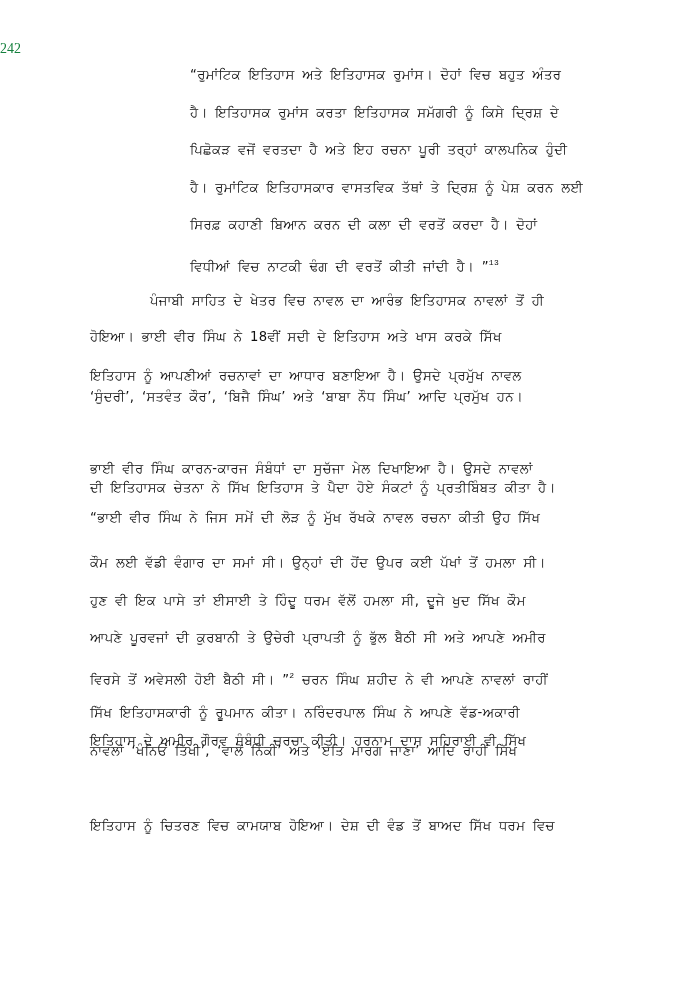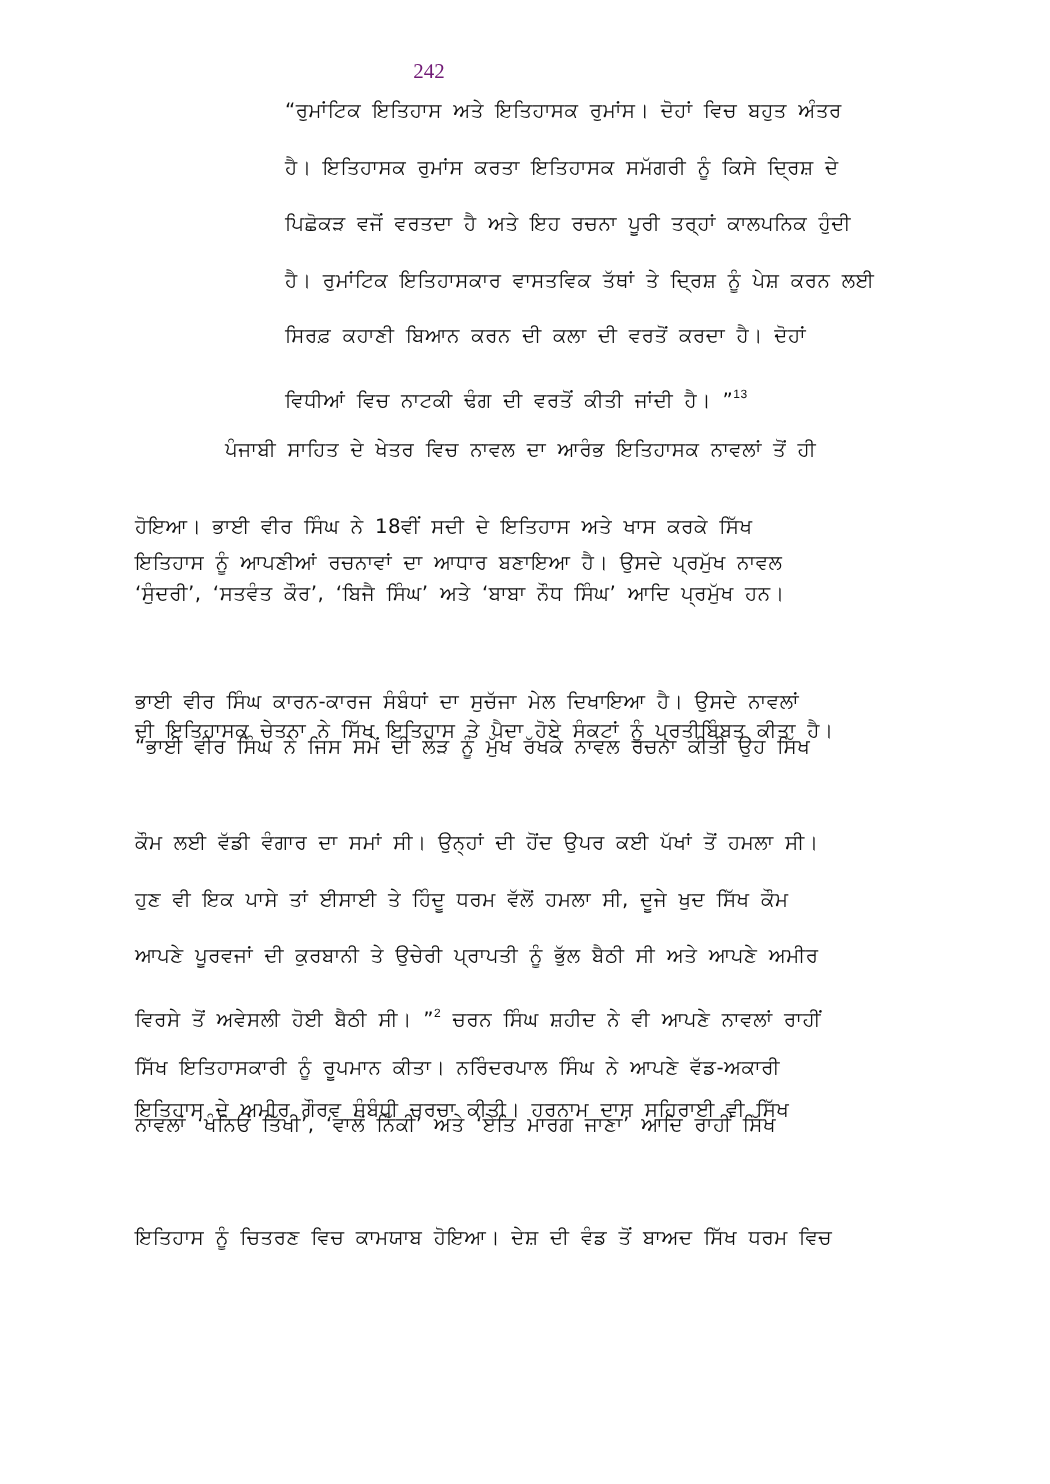--- a/index.html
+++ b/index.html
@@ -3,56 +3,55 @@
 <meta charset="utf-8">
 <style>
   html, body { margin: 0; padding: 0; background: #ffffff; }
   body {
     width: 700px; height: 989px; position: relative; overflow: hidden;
     font-family: "DejaVu Sans", "Liberation Sans", sans-serif;
     color: #111111;
   }
   .page-number {
     position: absolute; top: 41px; left: 0; width: 572px;
-    text-align: center;
     font-family: "Liberation Serif", "DejaVu Serif", serif;
-    font-size: 14px; color: #701a75;
+    font-size: 14px; color: #15803d;
   }
   .line {
     position: absolute; white-space: nowrap;
     font-size: 13.2px; line-height: 18px; letter-spacing: 0.35px;
     word-spacing: 3px;
   }
   .quote .line { left: 190px; }
   .para .line { left: 90px; }
-  sup { font-size: 8px; vertical-align: 6px; font-family: Liberation Sans, sans-serif; }
+  sup { font-size: 8px; vertical-align: 6px; font-family: Liberation Mono, monospace; }
 </style>
 </head>
 <body>
 
 <div>
   <div class="page-number">242</div>
 
   <div class="quote">
     <div class="line" style="top:66px">“ਰੁਮਾਂਟਿਕ ਇਤਿਹਾਸ ਅਤੇ ਇਤਿਹਾਸਕ ਰੁਮਾਂਸ। ਦੋਹਾਂ ਵਿਚ ਬਹੁਤ ਅੰਤਰ</div>
     <div class="line" style="top:104px">ਹੈ। ਇਤਿਹਾਸਕ ਰੁਮਾਂਸ ਕਰਤਾ ਇਤਿਹਾਸਕ ਸਮੱਗਰੀ ਨੂੰ ਕਿਸੇ ਦ੍ਰਿਸ਼ ਦੇ</div>
     <div class="line" style="top:141px">ਪਿਛੋਕੜ ਵਜੋਂ ਵਰਤਦਾ ਹੈ ਅਤੇ ਇਹ ਰਚਨਾ ਪੂਰੀ ਤਰ੍ਹਾਂ ਕਾਲਪਨਿਕ ਹੁੰਦੀ</div>
     <div class="line" style="top:179px">ਹੈ। ਰੁਮਾਂਟਿਕ ਇਤਿਹਾਸਕਾਰ ਵਾਸਤਵਿਕ ਤੱਥਾਂ ਤੇ ਦ੍ਰਿਸ਼ ਨੂੰ ਪੇਸ਼ ਕਰਨ ਲਈ</div>
     <div class="line" style="top:216px">ਸਿਰਫ਼ ਕਹਾਣੀ ਬਿਆਨ ਕਰਨ ਦੀ ਕਲਾ ਦੀ ਵਰਤੋਂ ਕਰਦਾ ਹੈ। ਦੋਹਾਂ</div>
     <div class="line" style="top:254px"><span>ਵਿਧੀਆਂ ਵਿਚ ਨਾਟਕੀ ਢੰਗ ਦੀ ਵਰਤੋਂ ਕੀਤੀ ਜਾਂਦੀ ਹੈ। ”</span><sup>13</sup></div>
   </div>
 
   <div class="para">
     <div class="line" style="top:292px; left:150px">ਪੰਜਾਬੀ ਸਾਹਿਤ ਦੇ ਖੇਤਰ ਵਿਚ ਨਾਵਲ ਦਾ ਆਰੰਭ ਇਤਿਹਾਸਕ ਨਾਵਲਾਂ ਤੋਂ ਹੀ</div>
-    <div class="line" style="top:343px">ਹੋਇਆ। ਭਾਈ ਵੀਰ ਸਿੰਘ ਨੇ 18ਵੀਂ ਸਦੀ ਦੇ ਇਤਿਹਾਸ ਅਤੇ ਖਾਸ ਕਰਕੇ ਸਿੱਖ</div>
+    <div class="line" style="top:328px">ਹੋਇਆ। ਭਾਈ ਵੀਰ ਸਿੰਘ ਨੇ 18ਵੀਂ ਸਦੀ ਦੇ ਇਤਿਹਾਸ ਅਤੇ ਖਾਸ ਕਰਕੇ ਸਿੱਖ</div>
     <div class="line" style="top:367px">ਇਤਿਹਾਸ ਨੂੰ ਆਪਣੀਆਂ ਰਚਨਾਵਾਂ ਦਾ ਆਧਾਰ ਬਣਾਇਆ ਹੈ। ਉਸਦੇ ਪ੍ਰਮੁੱਖ ਨਾਵਲ</div>
     <div class="line" style="top:388px">‘ਸੁੰਦਰੀ’, ‘ਸਤਵੰਤ ਕੌਰ’, ‘ਬਿਜੈ ਸਿੰਘ’ ਅਤੇ ‘ਬਾਬਾ ਨੌਧ ਸਿੰਘ’ ਆਦਿ ਪ੍ਰਮੁੱਖ ਹਨ।</div>
     <div class="line" style="top:460px">ਭਾਈ ਵੀਰ ਸਿੰਘ ਕਾਰਨ-ਕਾਰਜ ਸੰਬੰਧਾਂ ਦਾ ਸੁਚੱਜਾ ਮੇਲ ਦਿਖਾਇਆ ਹੈ। ਉਸਦੇ ਨਾਵਲਾਂ</div>
     <div class="line" style="top:479px">ਦੀ ਇਤਿਹਾਸਕ ਚੇਤਨਾ ਨੇ ਸਿੱਖ ਇਤਿਹਾਸ ਤੇ ਪੈਦਾ ਹੋਏ ਸੰਕਟਾਂ ਨੂੰ ਪ੍ਰਤੀਬਿੰਬਤ ਕੀਤਾ ਹੈ।</div>
-    <div class="line" style="top:490px">“ਭਾਈ ਵੀਰ ਸਿੰਘ ਨੇ ਜਿਸ ਸਮੇਂ ਦੀ ਲੋੜ ਨੂੰ ਮੁੱਖ ਰੱਖਕੇ ਨਾਵਲ ਰਚਨਾ ਕੀਤੀ ਉਹ ਸਿੱਖ</div>
+    <div class="line" style="top:509px">“ਭਾਈ ਵੀਰ ਸਿੰਘ ਨੇ ਜਿਸ ਸਮੇਂ ਦੀ ਲੋੜ ਨੂੰ ਮੁੱਖ ਰੱਖਕੇ ਨਾਵਲ ਰਚਨਾ ਕੀਤੀ ਉਹ ਸਿੱਖ</div>
     <div class="line" style="top:554px">ਕੌਮ ਲਈ ਵੱਡੀ ਵੰਗਾਰ ਦਾ ਸਮਾਂ ਸੀ। ਉਨ੍ਹਾਂ ਦੀ ਹੋਂਦ ਉਪਰ ਕਈ ਪੱਖਾਂ ਤੋਂ ਹਮਲਾ ਸੀ।</div>
     <div class="line" style="top:592px">ਹੁਣ ਵੀ ਇਕ ਪਾਸੇ ਤਾਂ ਈਸਾਈ ਤੇ ਹਿੰਦੂ ਧਰਮ ਵੱਲੋਂ ਹਮਲਾ ਸੀ, ਦੂਜੇ ਖੁਦ ਸਿੱਖ ਕੌਮ</div>
     <div class="line" style="top:629px">ਆਪਣੇ ਪੂਰਵਜਾਂ ਦੀ ਕੁਰਬਾਨੀ ਤੇ ਉਚੇਰੀ ਪ੍ਰਾਪਤੀ ਨੂੰ ਭੁੱਲ ਬੈਠੀ ਸੀ ਅਤੇ ਆਪਣੇ ਅਮੀਰ</div>
     <div class="line" style="top:667px"><span>ਵਿਰਸੇ ਤੋਂ ਅਵੇਸਲੀ ਹੋਈ ਬੈਠੀ ਸੀ। ”</span><sup>2</sup><span> ਚਰਨ ਸਿੰਘ ਸ਼ਹੀਦ ਨੇ ਵੀ ਆਪਣੇ ਨਾਵਲਾਂ ਰਾਹੀਂ</span></div>
     <div class="line" style="top:704px">ਸਿੱਖ ਇਤਿਹਾਸਕਾਰੀ ਨੂੰ ਰੂਪਮਾਨ ਕੀਤਾ। ਨਰਿੰਦਰਪਾਲ ਸਿੰਘ ਨੇ ਆਪਣੇ ਵੱਡ-ਅਕਾਰੀ</div>
     <div class="line" style="top:742px">ਨਾਵਲਾਂ ‘ਖੰਨਿਓਂ ਤਿੱਖੀ’, ‘ਵਾਲੋਂ ਨਿੱਕੀ’ ਅਤੇ ‘ਏਤਿ ਮਾਰਗ ਜਾਣਾ’ ਆਦਿ ਰਾਹੀਂ ਸਿੱਖ</div>
     <div class="line" style="top:732px">ਇਤਿਹਾਸ ਦੇ ਅਮੀਰ ਗੌਰਵ ਸੰਬੰਧੀ ਚਰਚਾ ਕੀਤੀ। ਹਰਨਾਮ ਦਾਸ ਸਹਿਰਾਈ ਵੀ ਸਿੱਖ</div>
     <div class="line" style="top:817px">ਇਤਿਹਾਸ ਨੂੰ ਚਿਤਰਣ ਵਿਚ ਕਾਮਯਾਬ ਹੋਇਆ। ਦੇਸ਼ ਦੀ ਵੰਡ ਤੋਂ ਬਾਅਦ ਸਿੱਖ ਧਰਮ ਵਿਚ</div>
   </div>
 </div>

